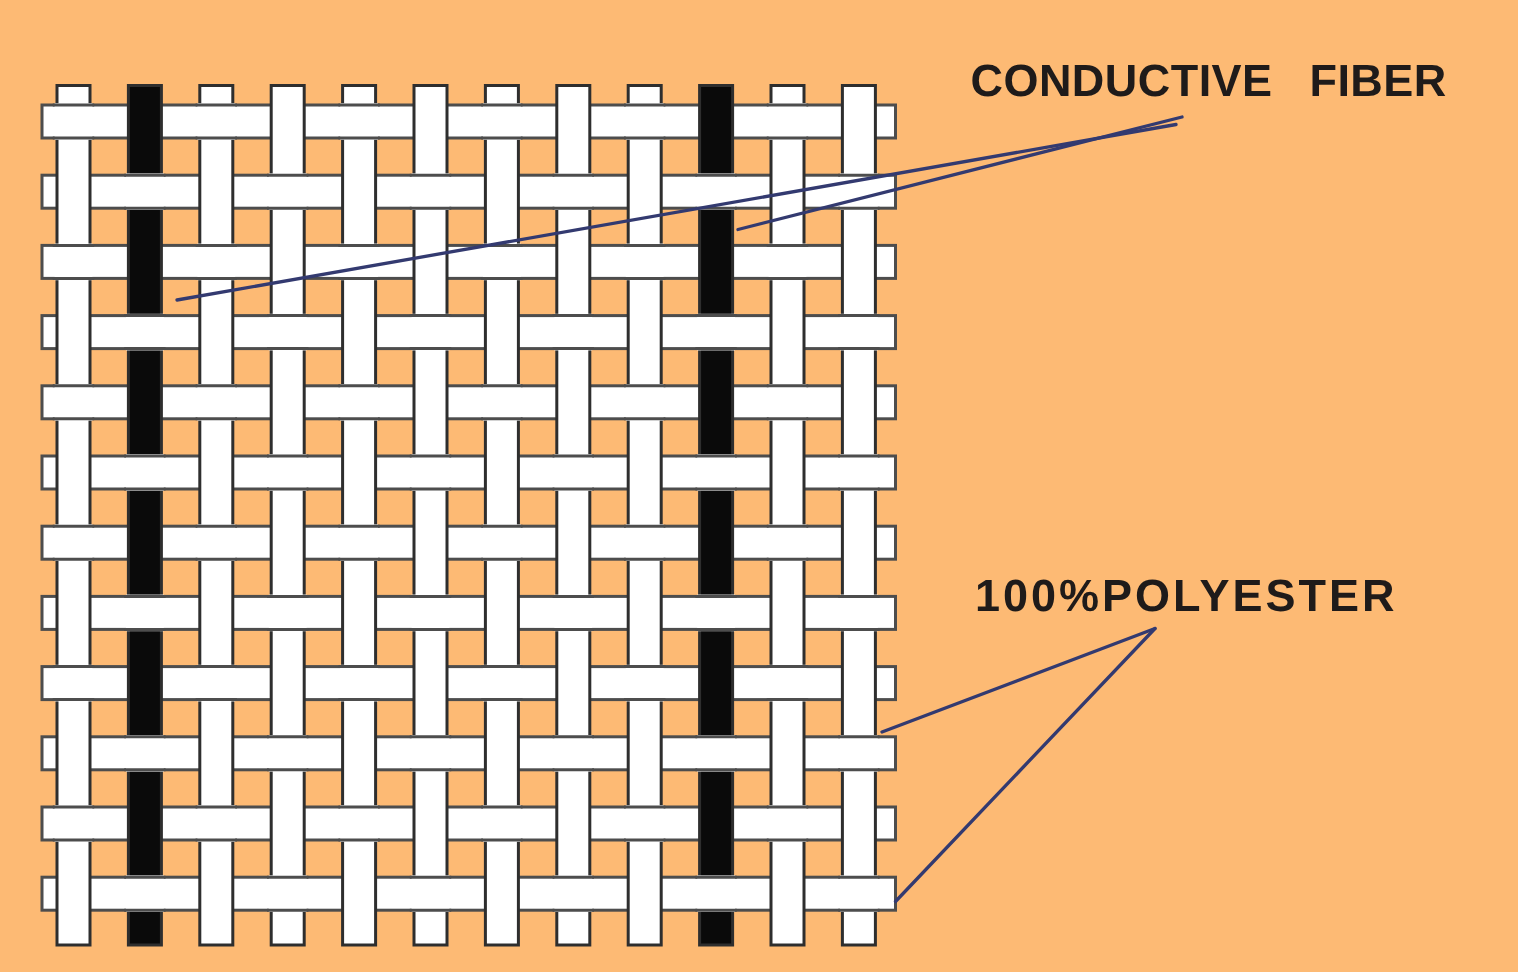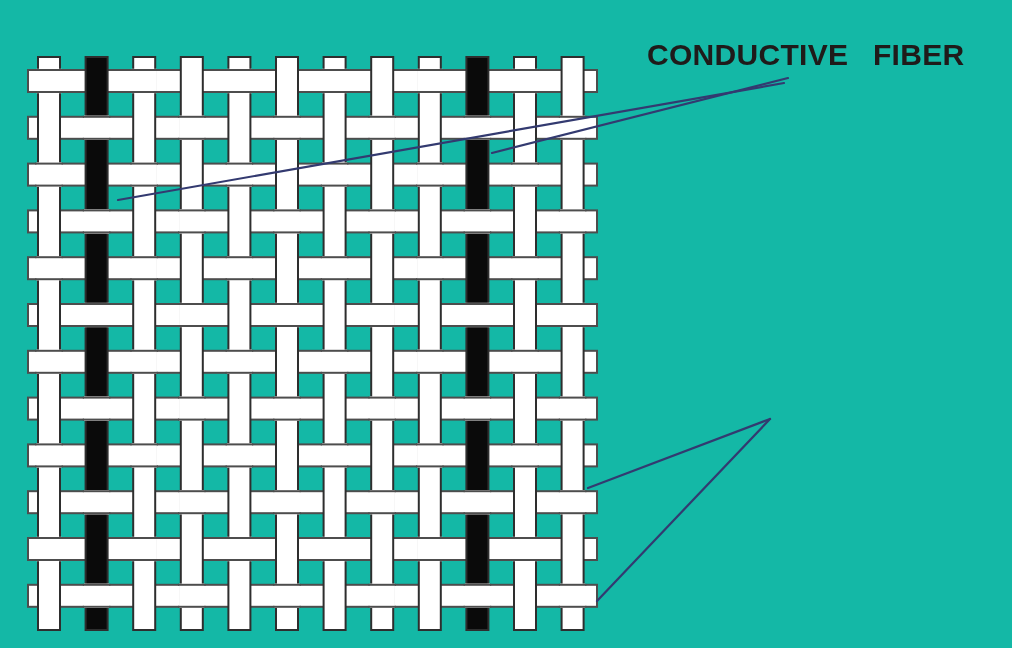--- a/index.html
+++ b/index.html
@@ -4,21 +4,21 @@
 <style>
   html, body {
     margin: 0;
     padding: 0;
     background: #ffffff;
   }
   .stage {
     position: relative;
     width: 1012px;
     height: 648px;
-    background: #14b8a6;
+    background: #fdba74;
     overflow: hidden;
     font-family: "Liberation Sans", sans-serif;
   }
   #weave-svg {
     position: absolute;
     left: 0;
     top: 0;
   }
   .diagram-label {
     position: absolute;
@@ -285,13 +285,14 @@
       <line x1="463.6" y1="606.8" x2="491.20000000000005" y2="606.8" stroke="#4d4d4d" stroke-width="2"></line>
       <rect x="560" y="583.5999999999999" width="25.2" height="24.4" fill="#ffffff" stroke="none"></rect>
       <line x1="558.8000000000001" y1="584.8" x2="586.4" y2="584.8" stroke="#4d4d4d" stroke-width="2"></line>
       <line x1="558.8000000000001" y1="606.8" x2="586.4" y2="606.8" stroke="#4d4d4d" stroke-width="2"></line>
       <line x1="788" y1="78" x2="492" y2="153" stroke="#333a70" stroke-width="2.2" stroke-linecap="round"></line>
       <line x1="784" y1="83" x2="118" y2="200" stroke="#333a70" stroke-width="2.2" stroke-linecap="round"></line>
       <line x1="770" y1="419" x2="588" y2="488" stroke="#333a70" stroke-width="2.2" stroke-linecap="round"></line>
       <line x1="770" y1="419" x2="597" y2="601" stroke="#333a70" stroke-width="2.2" stroke-linecap="round"></line>
     </svg>
   <div class="diagram-label" id="lbl-conductive">CONDUCTIVE FIBER</div>
+  <div class="diagram-label" id="lbl-polyester">100%POLYESTER</div>
 </div>
 
 </body></html>

